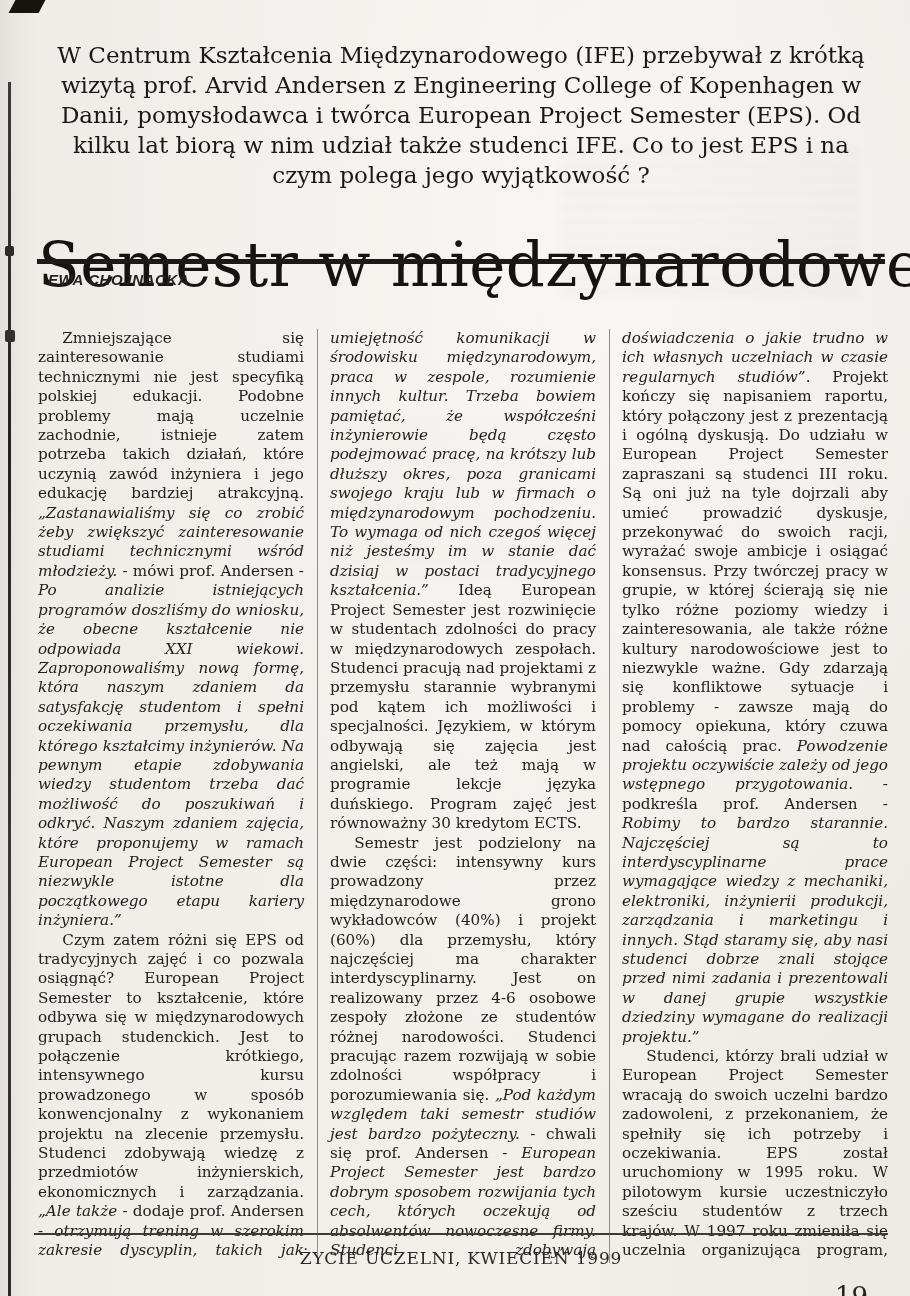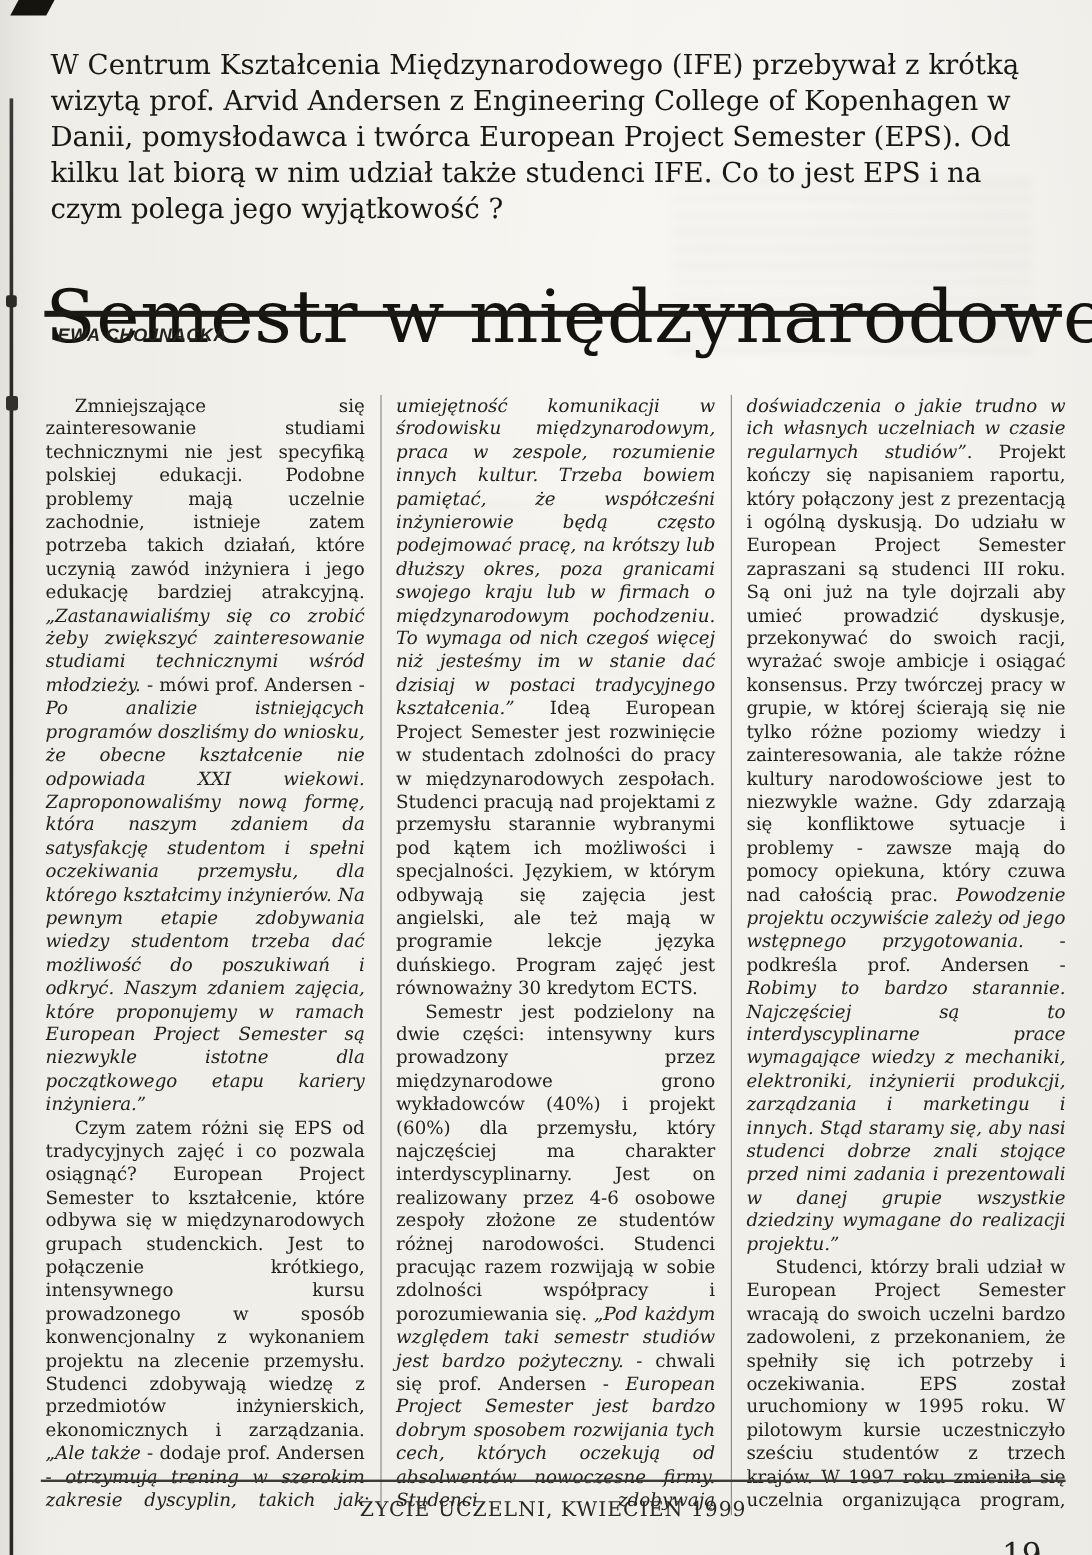--- a/index.html
+++ b/index.html
@@ -24,21 +24,21 @@
   .edge-knot2 { position: absolute; left: 5px; top: 330px; width: 10px; height: 12px; background:#31302c; border-radius: 2px; }
   .corner-mark { position: absolute; left: 12px; top: 0; width: 30px; height: 13px;
     background: #15140f; transform: skewX(-28deg); }
   .smudge { position: absolute; filter: blur(4px); opacity: 0.10; background: repeating-linear-gradient(#6a675f 0 3px, transparent 3px 14px); }
   .smudge.s1 { left: 560px; top: 150px; width: 300px; height: 150px; }
   .smudge.s2 { left: 330px; top: 420px; width: 240px; height: 160px; opacity: .05; }
 
   .intro {
     position: absolute; left: 42px; top: 40px; width: 838px;
     font-size: 23px; line-height: 30px;
-    color: #191816; text-align: left;
+    color: #191816; text-align: center;
   }
   .headline {
     position: absolute; left: 38px; top: 190px; width: 850px;
     font-size: 61px; line-height: 1.1; font-weight: 500;
     letter-spacing: 0.5px; white-space: nowrap; color: #14130f;
   }
   .rule-thick { position: absolute; left: 37px; top: 259px; width: 848px; height: 5px; background: #1b1a17; }
   .byline {
     position: absolute; left: 48px; top: 271px;
     font-family: "Liberation Sans", sans-serif;

